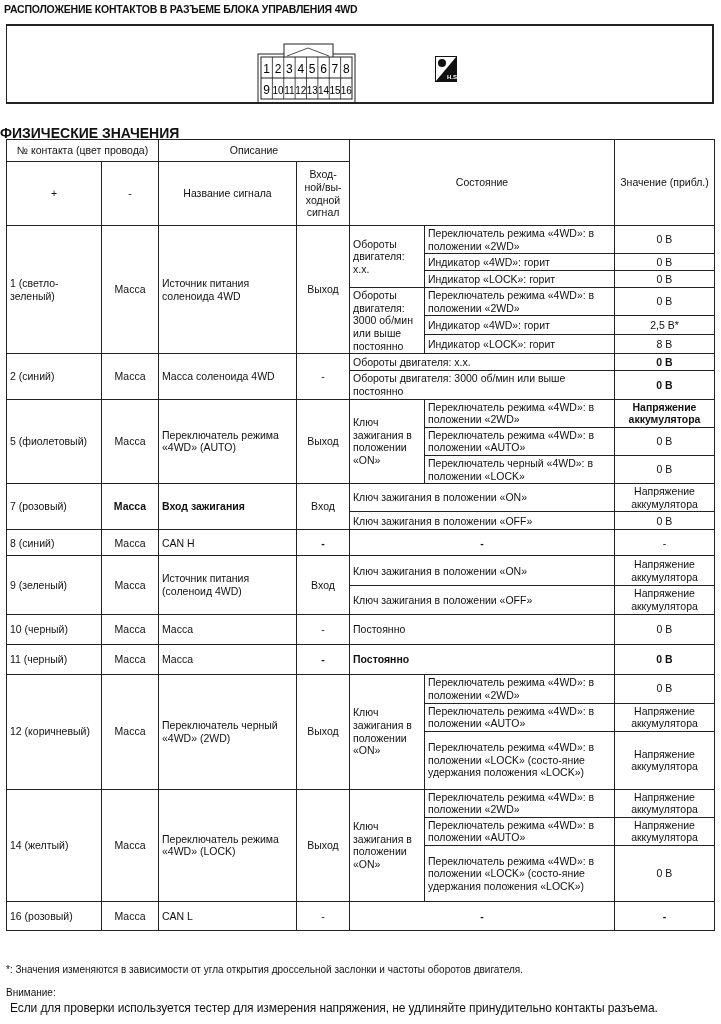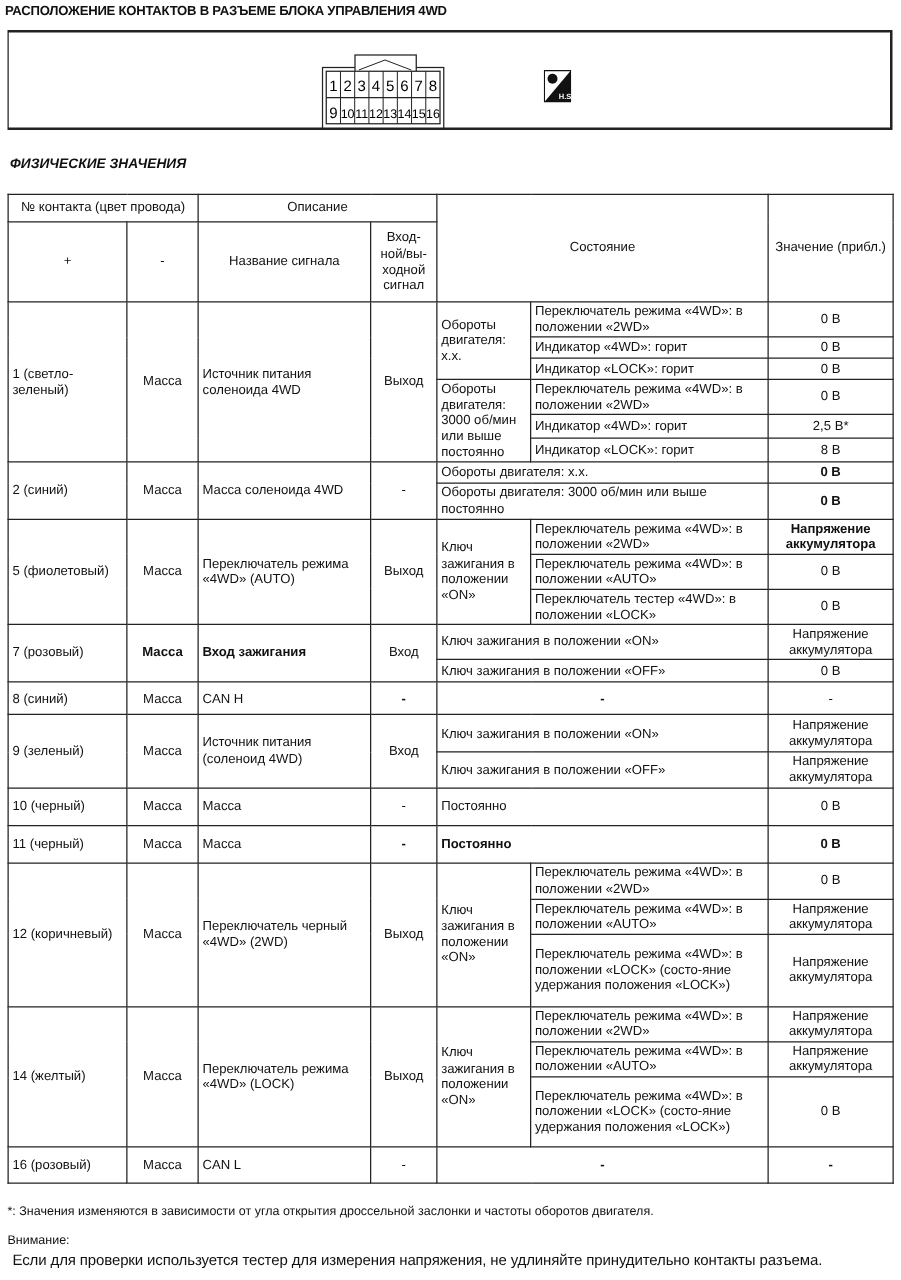--- a/index.html
+++ b/index.html
@@ -2,22 +2,22 @@
 <html><head>
 <meta charset="utf-8">
 <style>
   html, body { margin:0; padding:0; background:#fff; }
   body { width:721px; height:1024px; position:relative; overflow:hidden;
          font-family:"Liberation Sans", sans-serif; color:#111; }
   .title { position:absolute; left:4px; top:3px; font-size:10.5px; font-weight:bold; letter-spacing:-0.2px;text-align:center; }
   .conn-box { position:absolute; left:6px; top:24px; width:708px; height:80px; border:2px solid #222; border-left-width:1px; border-right-width:2px; box-sizing:border-box; }
   .connector { position:absolute; left:250px; top:16px; }
   .hs-icon { position:absolute; left:428px; top:30px; width:22px; height:26px; }
-  .section { position:absolute; left:8px; top:125px; font-size:11px; font-weight:bold;font-style:italic; }
-  table.main { position:absolute; left:6px; top:139px; width:708px; border-collapse:collapse; table-layout:fixed; font-size:10.5px;margin-top:16px; }
+  .section { position:absolute; left:0; top:125px; font-size:14px; font-weight:bold; }
+  table.main { position:absolute; left:6px; top:139px; width:708px; border-collapse:collapse; table-layout:fixed; font-size:10.5px; }
   table.main td { border:1px solid #222; padding:1px 3px; vertical-align:middle; line-height:1.2; }
   .c { text-align:center; }
   .b { font-weight:bold; }
   .hdr { font-size:10.5px; }
   .note { position:absolute; left:6px; top:964px; font-size:10px;text-align:right; }
   .warn-title { position:absolute; left:6px; top:987px; font-size:10px; font-weight:normal; }
   .warn-text { position:absolute; left:10px; top:1001px; font-size:12px; font-weight:normal; letter-spacing:-0.1px; }
 </style>
 </head>
 <body>
@@ -149,21 +149,21 @@
     <td rowspan="3" class="c">Выход</td>
     <td rowspan="3">Ключ зажигания в положении «ON»</td>
     <td>Переключатель режима «4WD»: в положении «2WD»</td>
     <td class="c b">Напряжение аккумулятора</td>
   </tr>
   <tr style="height:28px">
         <td>Переключатель режима «4WD»: в положении «AUTO»</td>
         <td class="c">0 В</td>
       </tr>
   <tr style="height:28px">
-        <td>Переключатель тестер «4WD»: в положении «LOCK»</td>
+        <td>Переключатель черный «4WD»: в положении «LOCK»</td>
         <td class="c">0 В</td>
       </tr>
 
   <tr style="height:27px">
     <td rowspan="2">7 (розовый)</td>
     <td rowspan="2" class="c b">Масса</td>
     <td rowspan="2" class="b">Вход зажигания</td>
     <td rowspan="2" class="c">Вход</td>
     <td colspan="2">Ключ зажигания в положении «ON»</td>
     <td class="c">Напряжение аккумулятора</td>

